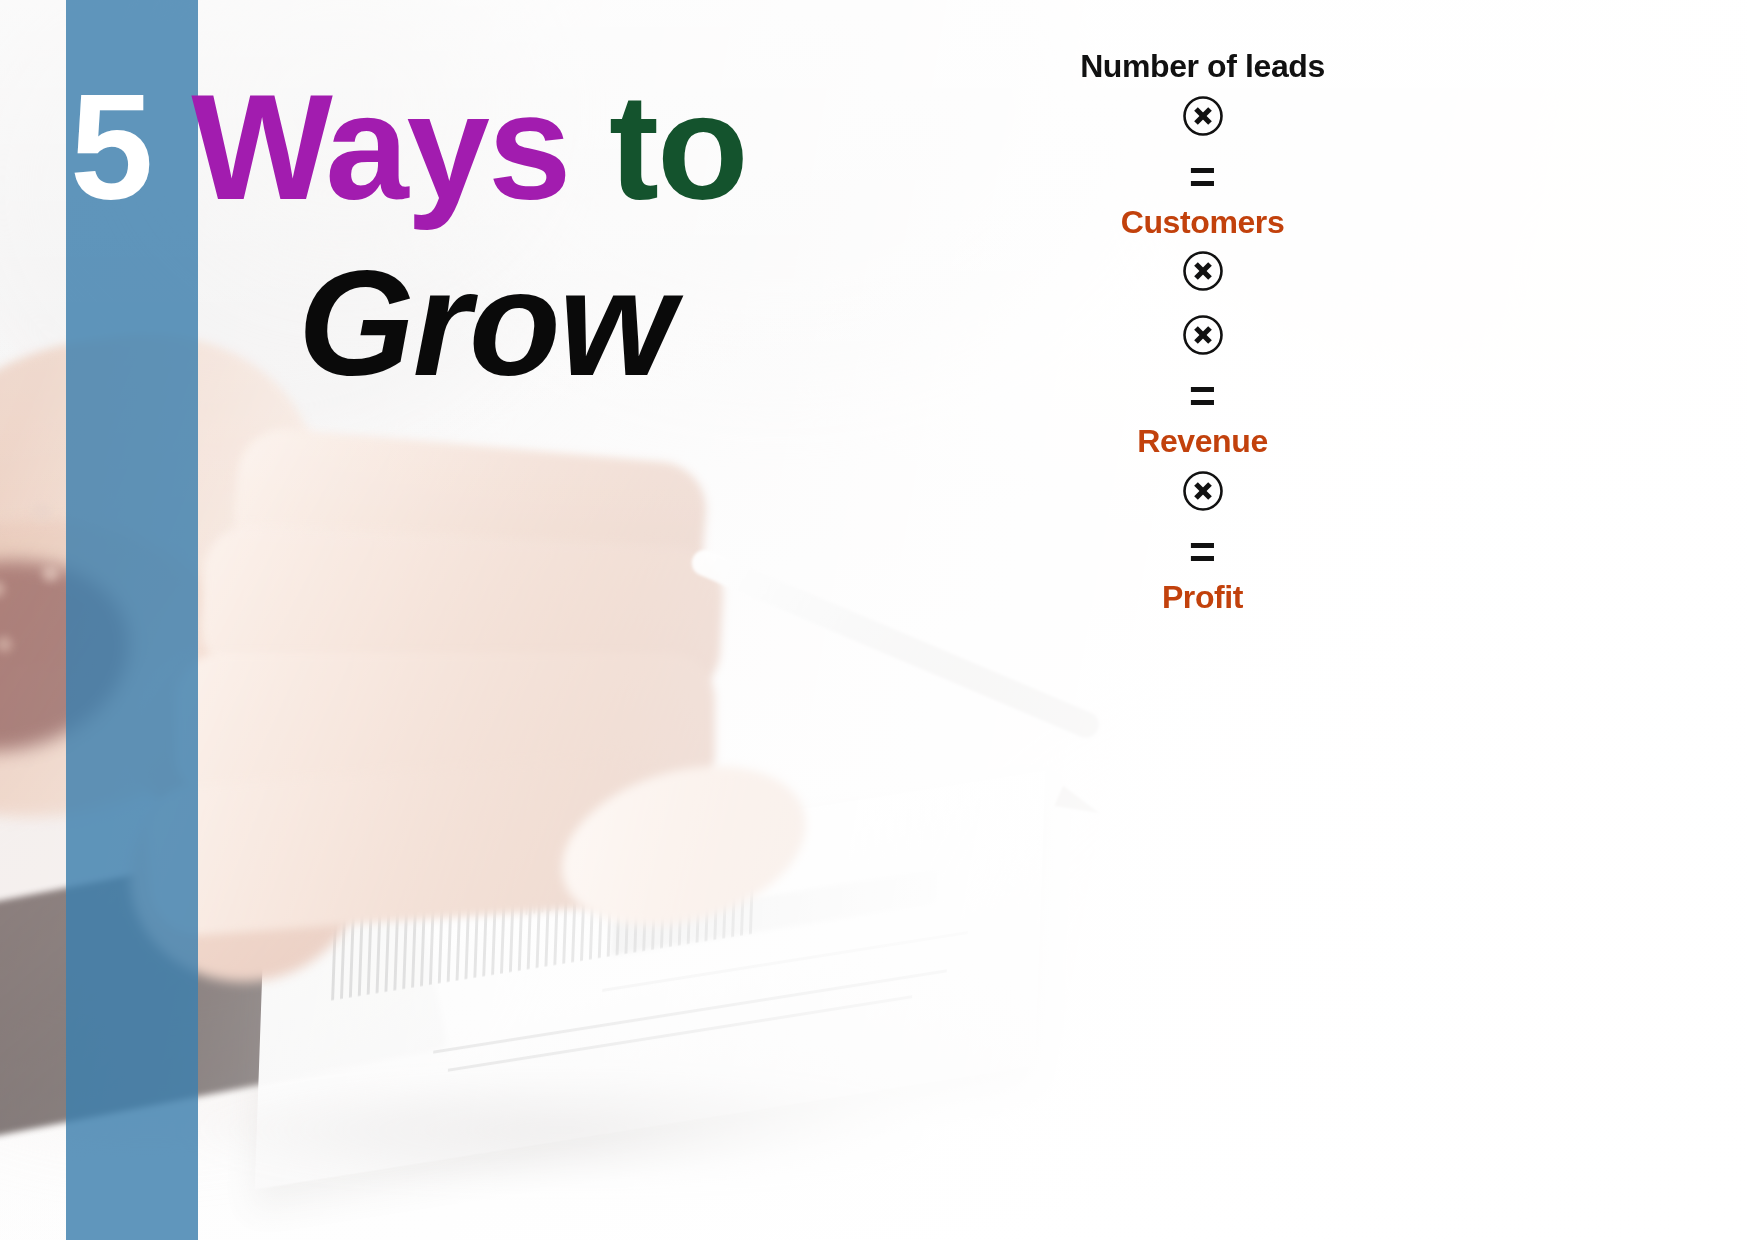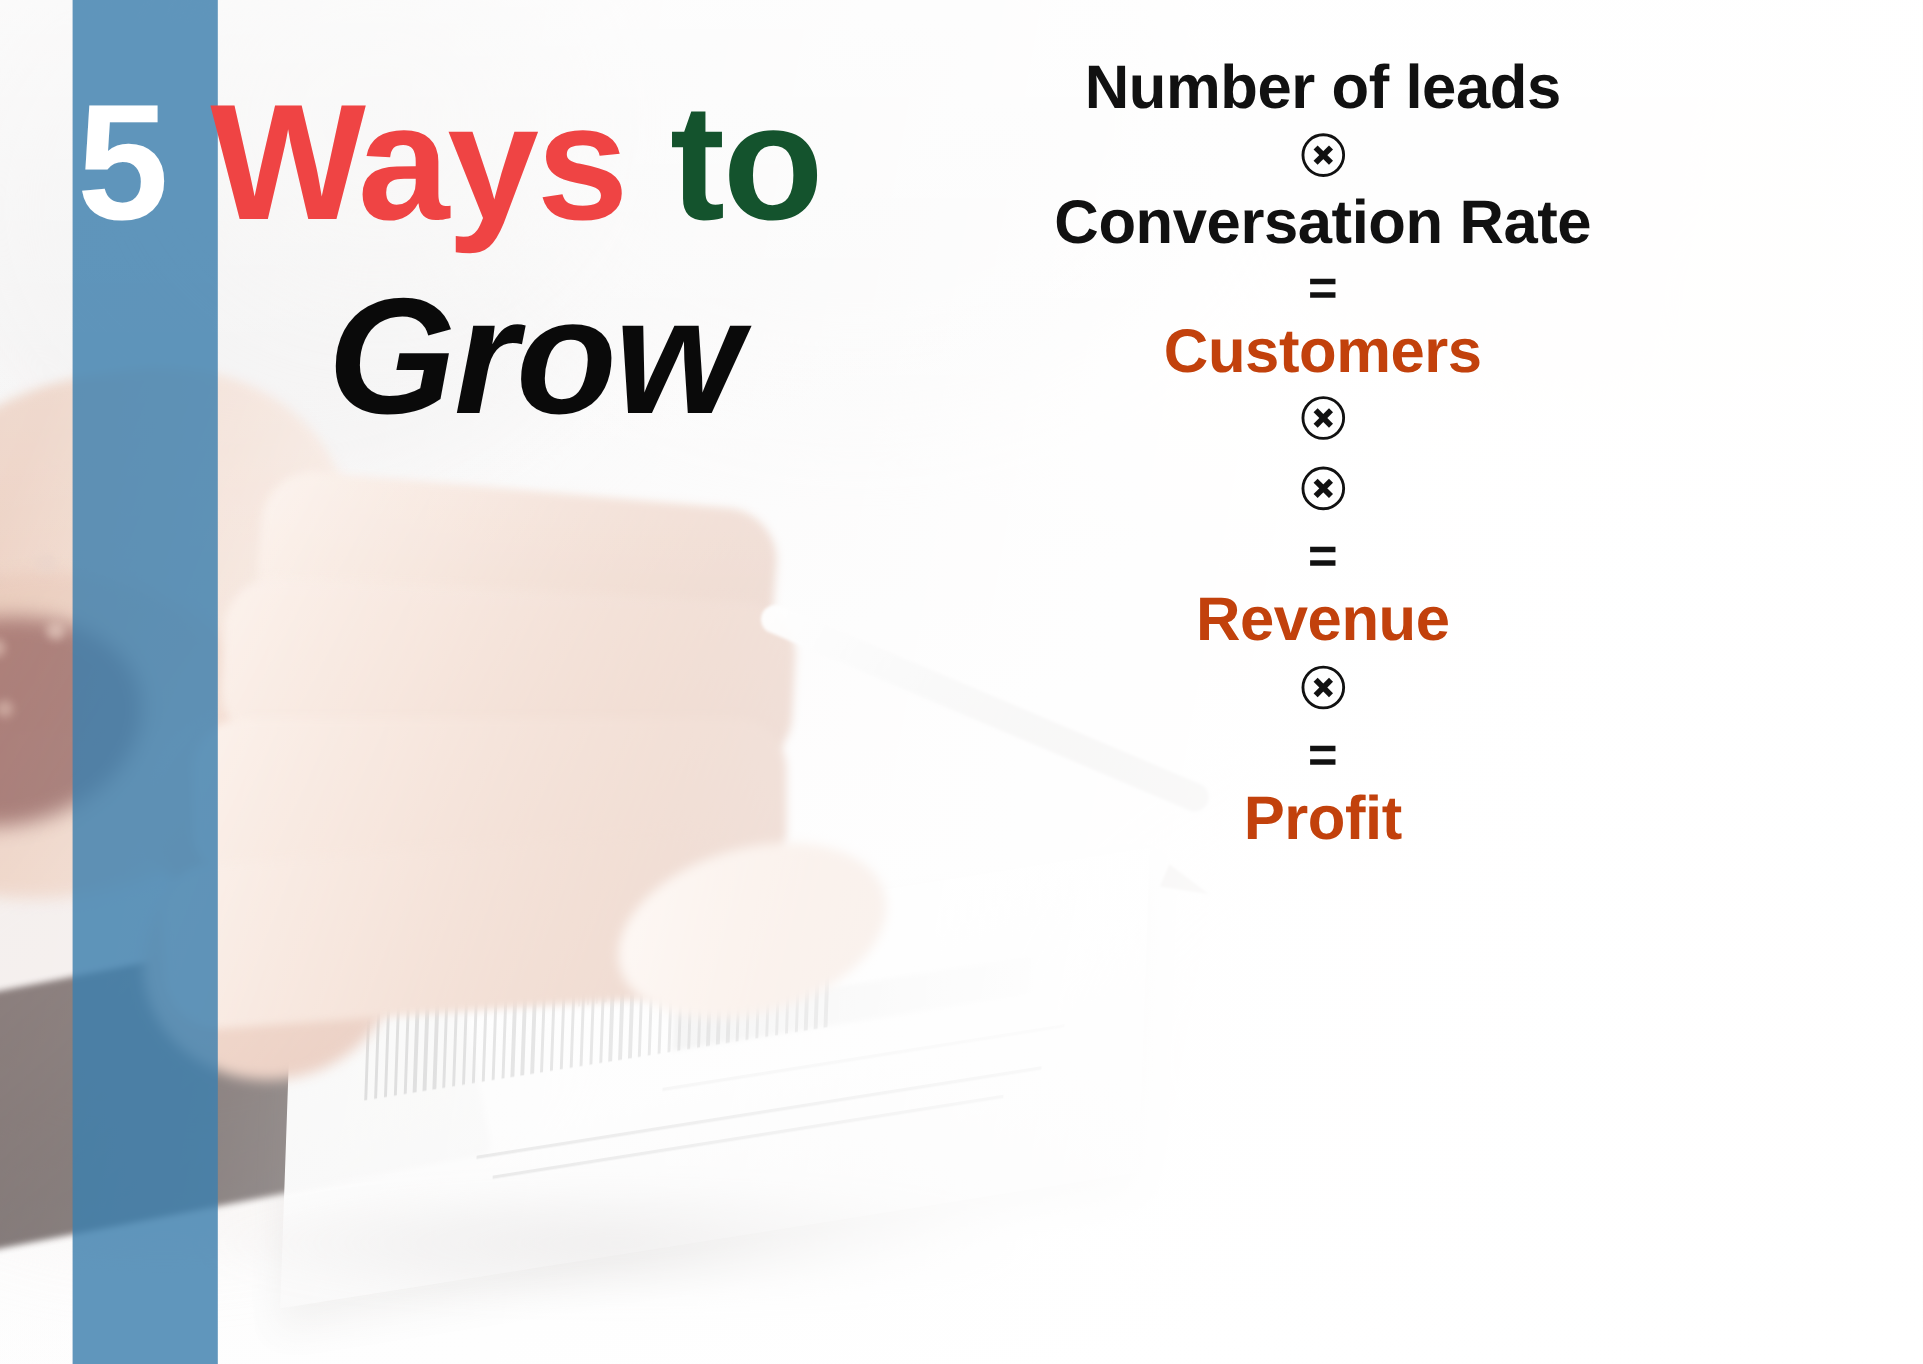--- a/index.html
+++ b/index.html
@@ -165,36 +165,36 @@
   }
 
   
   .title-block{position:absolute;left:0;top:0;width:900px;}
   .line1{
     position:absolute;left:70px;top:72px;
     font-size:150px;font-weight:700;line-height:1;letter-spacing:-2px;
     white-space:nowrap;
   }
   .num5{color:#ffffff;}
-  .w-ways{color:#ef4444;}
+  .w-ways{color:#a21caf;}
   .w-to{color:#14532d;}
   .line2{
     position:absolute;left:278px;top:248px;
     font-size:150px;font-weight:700;font-style:italic;line-height:1;
     color:#0a0a0a;letter-spacing:-2px;white-space:nowrap;margin-left:20px;
   }
 
   
   .formula{
     position:absolute;left:935px;top:50px;width:535px;
     display:flex;flex-direction:column;align-items:center;
     text-align:center;
   }
   .f-term{
-    font-size:56px;font-weight:700;color:#111111;line-height:1.05;
+    font-size:32px;font-weight:700;color:#111111;line-height:1.05;
     letter-spacing:-.4px;white-space:nowrap;
   }
   .f-term.accent{color:#c2410c;}
   .f-op-eq{
     font-size:46px;font-weight:800;color:#111111;line-height:1;
     margin:6px 0 6px 0;
   }
   .f-op-times{
     width:46px;height:46px;margin:9px 0 9px 0;
     display:flex;align-items:center;justify-content:center;
@@ -259,21 +259,20 @@
 
     <div class="f-term">Number of leads</div>
     <div class="f-op-times">
       <svg width="46" height="46" viewBox="0 0 46 46" aria-hidden="true">
         <circle cx="23" cy="23" r="18.5" fill="none" stroke="#111111" stroke-width="2.6"></circle>
         <line x1="16" y1="16" x2="30" y2="30" stroke="#111111" stroke-width="5.2" stroke-linecap="butt"></line>
         <line x1="30" y1="16" x2="16" y2="30" stroke="#111111" stroke-width="5.2" stroke-linecap="butt"></line>
       </svg>
     </div>
 
-    <div class="f-term">Conversation Rate</div>
     <div class="f-op-eq">=</div>
 
     <div class="f-term accent">Customers</div>
     <div class="f-op-times">
       <svg width="46" height="46" viewBox="0 0 46 46" aria-hidden="true">
         <circle cx="23" cy="23" r="18.5" fill="none" stroke="#111111" stroke-width="2.6"></circle>
         <line x1="16" y1="16" x2="30" y2="30" stroke="#111111" stroke-width="5.2"></line>
         <line x1="30" y1="16" x2="16" y2="30" stroke="#111111" stroke-width="5.2"></line>
       </svg>
     </div>

